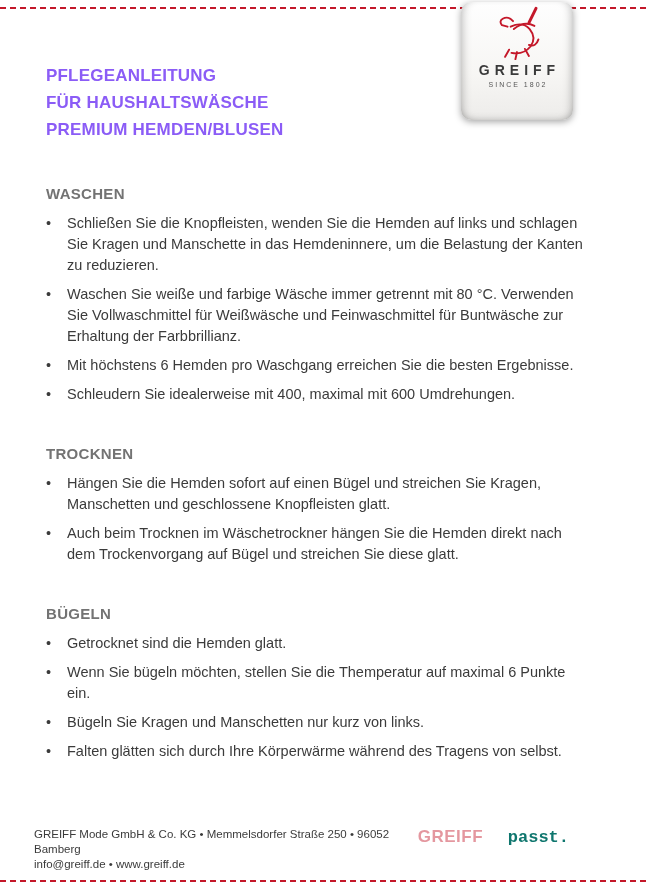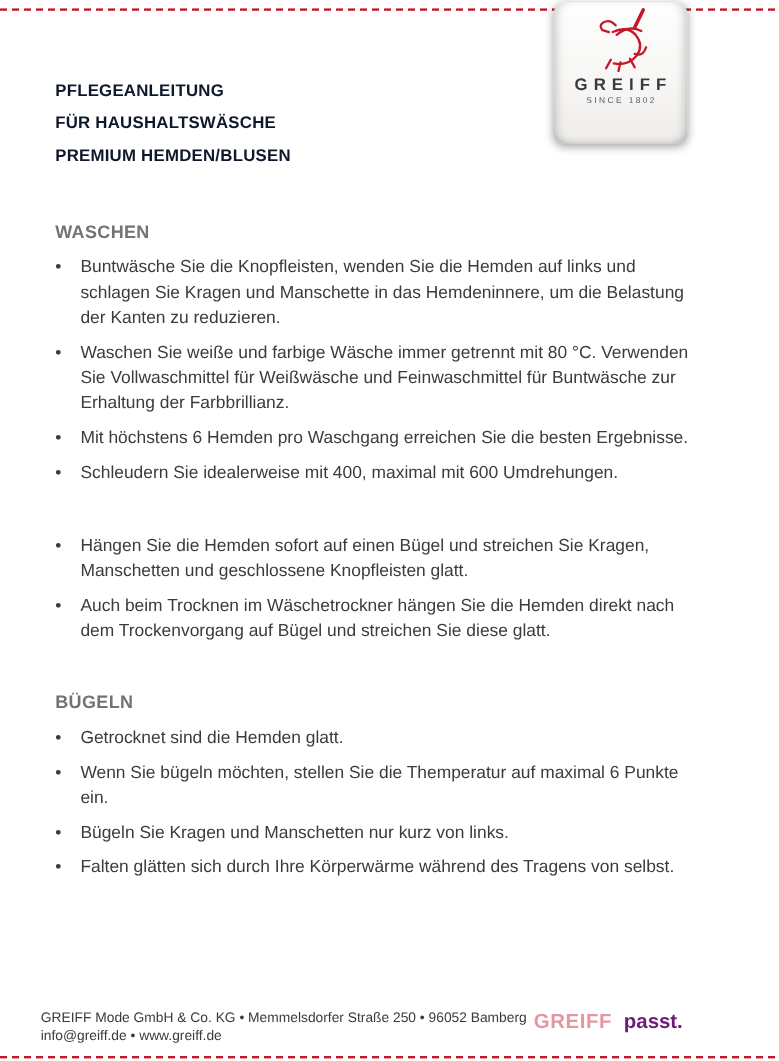--- a/index.html
+++ b/index.html
@@ -38,21 +38,21 @@
     margin-top:2px;font-size:14px;font-weight:bold;color:#3a3a3a;
     letter-spacing:5px;text-indent:5px;
   }
   .since{
     margin-top:3px;font-size:7px;color:#555;letter-spacing:2px;text-indent:2px;
   }
 
   .content{position:absolute;left:46px;right:58px;top:0;}
   .title{
     margin:62px 0 0 0;
-    color:#0f172a;font-size:14px;font-weight:bold;line-height:27px;
+    color:#8b5cf6;font-size:17px;font-weight:bold;line-height:27px;
     letter-spacing:.2px;
   }
   .section{margin-top:40px;}
   .section.first{margin-top:42px;}
   .section h2{
     margin:0 0 11px 0;font-size:15px;font-weight:bold;color:#737373;
     letter-spacing:.3px;
   }
   ul.bullets{list-style:none;margin:0;padding:0;}
   ul.bullets li{
@@ -62,21 +62,21 @@
   .dot{flex:0 0 21px;color:#3b3b3b;}
   .btxt{flex:1;}
 
   .footer{
     position:absolute;left:34px;right:80px;bottom:12px;
     display:flex;justify-content:space-between;align-items:flex-start;
   }
   .addr{font-size:11.5px;line-height:15px;color:#3b3b3b;}
   .claim{font-size:17px;white-space:nowrap;padding-bottom:8px;}
   .claim .c-brand{color:rgba(196,24,42,.45);font-weight:bold;letter-spacing:.5px;}
-  .claim .c-word{color:#701a75;font-weight:bold;margin-left:5px;}
+  .claim .c-word{color:#0f766e;font-weight:bold;margin-left:20px;font-family:Liberation Mono, monospace;}
 </style>
 </head>
 <body>
 
 <div class="page">
 
   <div class="cutline top"></div>
 
   <div class="tag">
     <div class="stitch"></div>
@@ -97,38 +97,39 @@
       <div>PFLEGEANLEITUNG</div>
       <div>FÜR HAUSHALTSWÄSCHE</div>
       <div>PREMIUM HEMDEN/BLUSEN</div>
     </h1>
 
     <div class="section first">
       <h2>WASCHEN</h2>
       <ul class="bullets">
         <li>
           <span class="dot">•</span>
-          <span class="btxt">Buntwäsche Sie die Knopfleisten, wenden Sie die Hemden auf links und schlagen Sie Kragen und Manschette in das Hemdeninnere, um die Belastung der Kanten zu reduzieren.</span>
+          <span class="btxt">Schließen Sie die Knopfleisten, wenden Sie die Hemden auf links und schlagen Sie Kragen und Manschette in das Hemdeninnere, um die Belastung der Kanten zu reduzieren.</span>
         </li>
         <li>
           <span class="dot">•</span>
           <span class="btxt">Waschen Sie weiße und farbige Wäsche immer getrennt mit 80 °C. Verwenden Sie Vollwaschmittel für Weißwäsche und Feinwaschmittel für Buntwäsche zur Erhaltung der Farbbrillianz.</span>
         </li>
         <li>
           <span class="dot">•</span>
           <span class="btxt">Mit höchstens 6 Hemden pro Waschgang erreichen Sie die besten Ergebnisse.</span>
         </li>
         <li>
           <span class="dot">•</span>
           <span class="btxt">Schleudern Sie idealerweise mit 400, maximal mit 600 Umdrehungen.</span>
         </li>
       </ul>
     </div>
 
     <div class="section">
+      <h2>TROCKNEN</h2>
       <ul class="bullets">
         <li>
           <span class="dot">•</span>
           <span class="btxt">Hängen Sie die Hemden sofort auf einen Bügel und streichen Sie Kragen, Manschetten und geschlossene Knopfleisten glatt.</span>
         </li>
         <li>
           <span class="dot">•</span>
           <span class="btxt">Auch beim Trocknen im Wäschetrockner hängen Sie die Hemden direkt nach dem Trockenvorgang auf Bügel und streichen Sie diese glatt.</span>
         </li>
       </ul>

